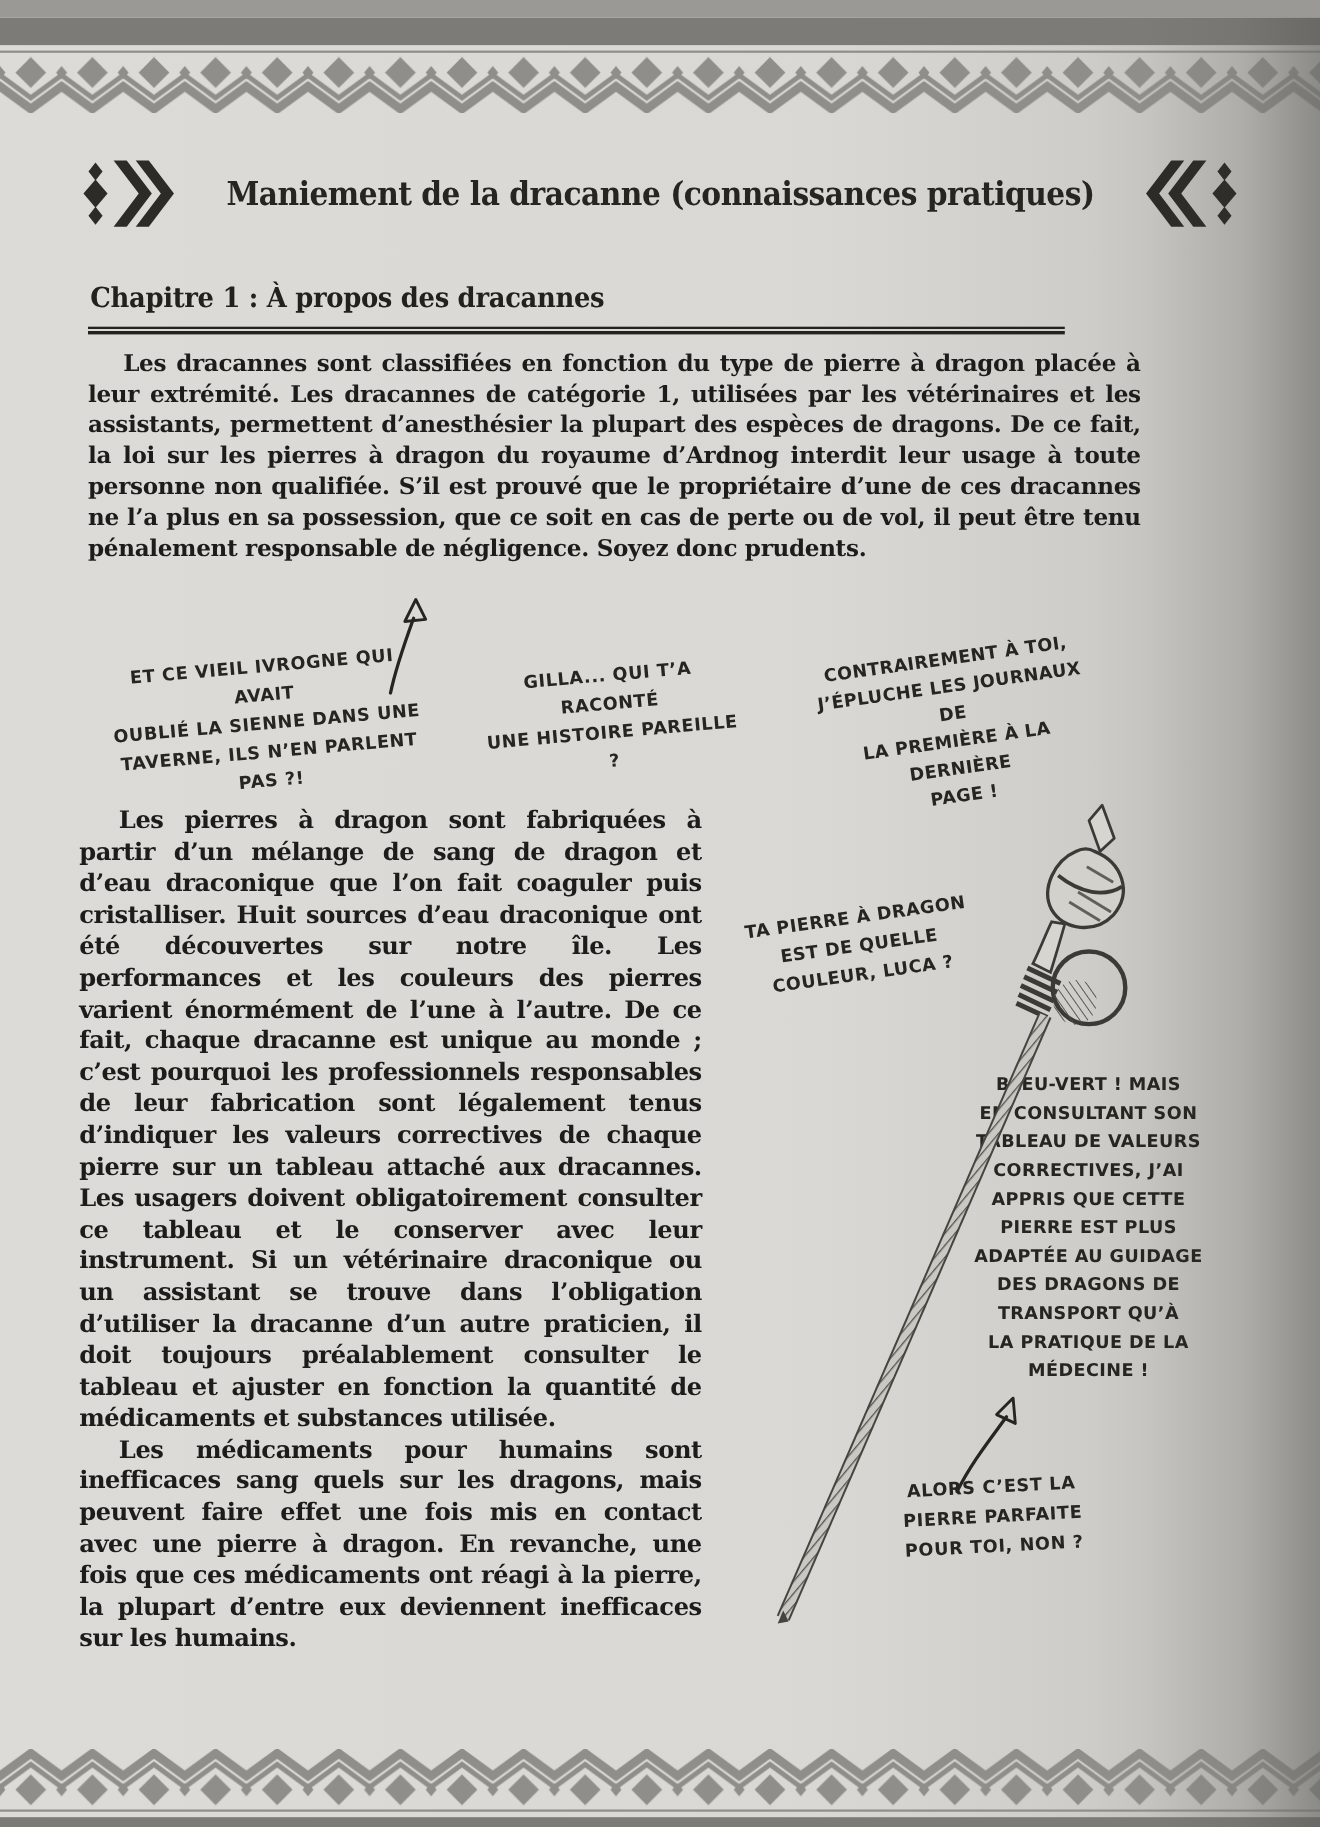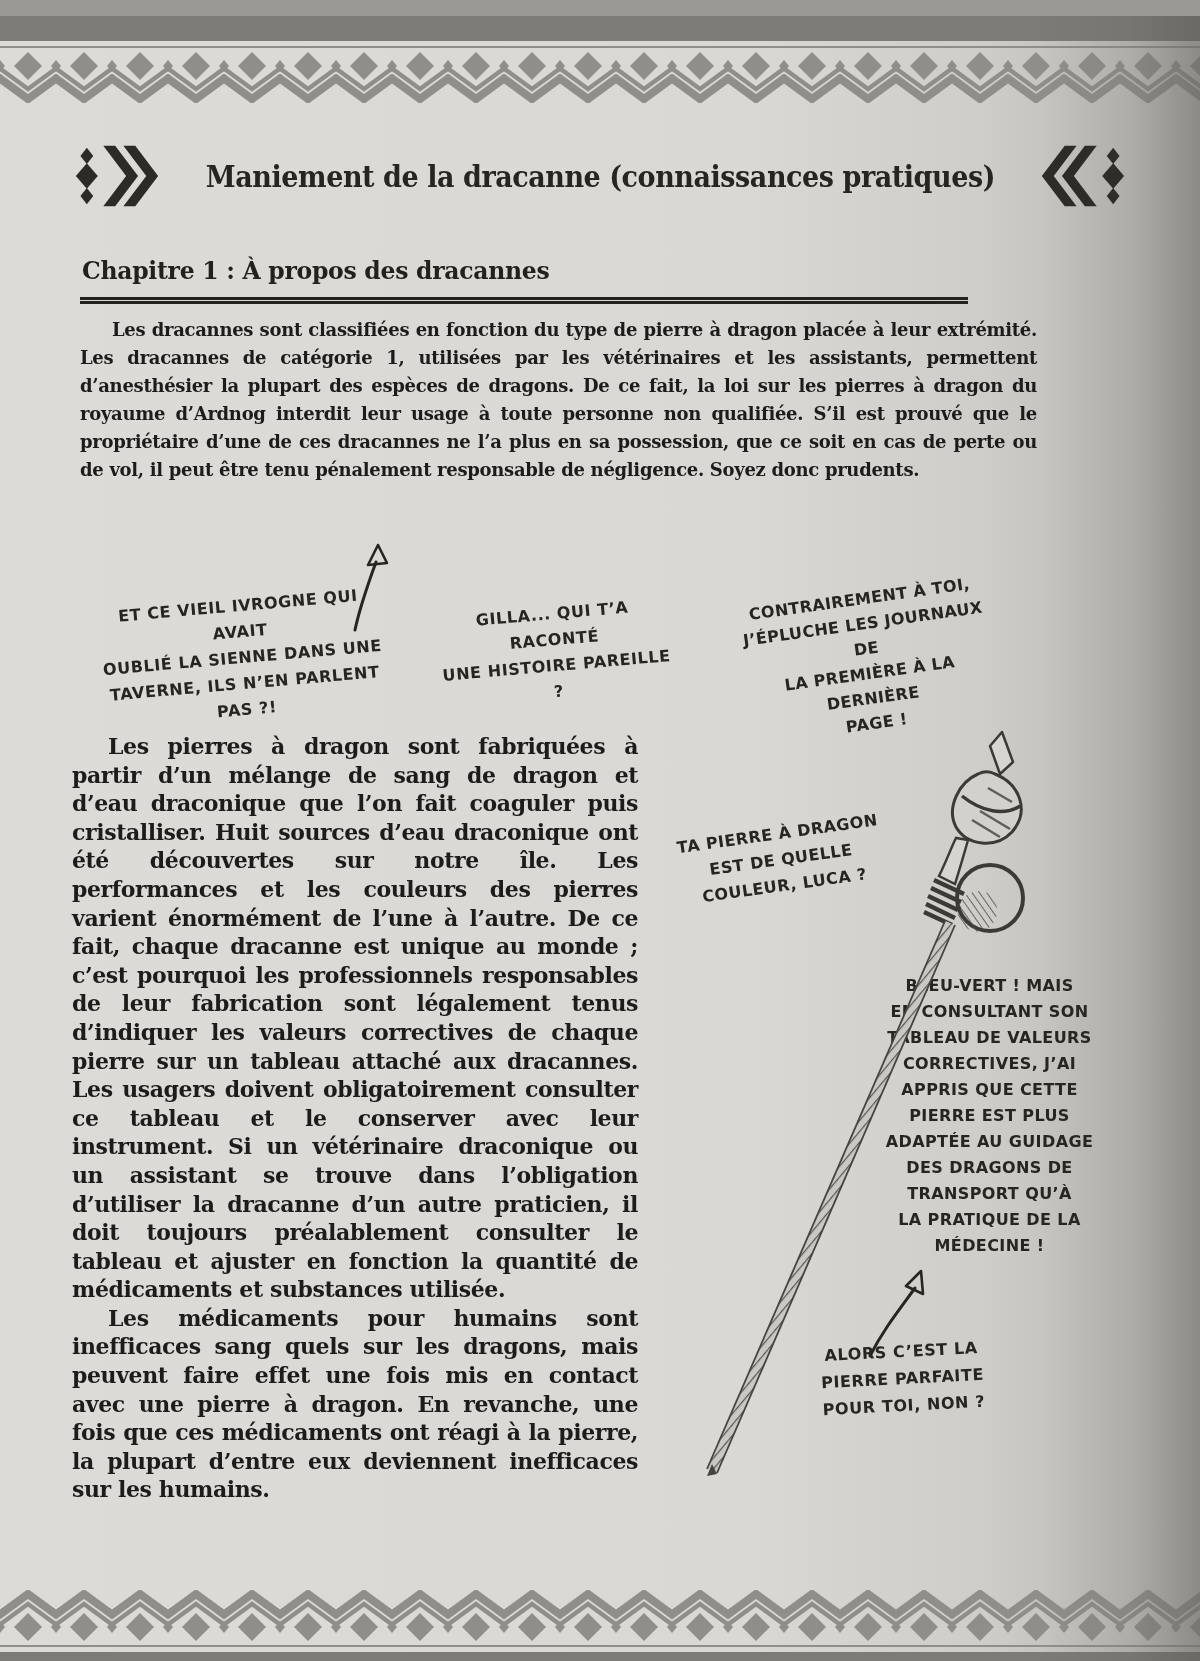--- a/index.html
+++ b/index.html
@@ -29,21 +29,21 @@
   
   .title-row{position:absolute;top:128px;left:0;width:100%;display:flex;justify-content:center;align-items:center;gap:2px;}
   .title-text{font-weight:bold;font-size:30px;letter-spacing:-0.5px;transform:scaleX(0.90);transform-origin:center;white-space:nowrap;color:#262520;}
   .ornament{width:86px;height:64px;flex:0 0 auto;}
   
   .chapter{position:absolute;left:82px;top:240px;font-weight:bold;font-size:25px;letter-spacing:-0.3px;transform:scaleX(0.94);transform-origin:left;color:#22211e;}
   .chapter-rule{position:absolute;left:80px;top:281px;width:888px;height:7px;
     background:linear-gradient(#23221f 0 2.5px,rgba(0,0,0,0) 2.5px 3.5px,#23221f 3.5px 7px);}
   
   .para{position:absolute;text-align:justify;font-weight:bold;}
-  .p1{left:80px;top:300px;width:957px;font-size:18px;line-height:28px;letter-spacing:-0.3px;text-indent:32px;}
+  .p1{left:80px;top:300px;width:957px;font-size:21px;line-height:28px;letter-spacing:-0.3px;text-indent:32px;}
   .note{left:88px;top:470px;width:950px;font-size:14px;line-height:22px;letter-spacing:-0.3px;text-indent:22px;color:#2a2926;}
   .col2{left:72px;top:716px;width:566px;font-size:22px;line-height:28.6px;letter-spacing:-0.4px;}
   .col2 p{margin:0;text-indent:36px;}
   
   .hand{position:absolute;font-family:"DejaVu Sans","Liberation Sans",sans-serif;font-weight:bold;
     color:#262522;text-align:center;white-space:pre-line;}
   .hand-left{left:95px;top:577px;width:295px;font-size:16px;line-height:26px;letter-spacing:0.6px;transform:rotate(-5deg);}
   .hand-mid{left:438px;top:585px;width:235px;font-size:16px;line-height:26px;letter-spacing:0.6px;transform:rotate(-5deg);}
   .hand-right{left:733px;top:570px;width:270px;font-size:16px;line-height:25px;letter-spacing:0.4px;transform:rotate(-8deg);}
   .hand-question{left:676px;top:805px;width:210px;font-size:16px;line-height:26px;letter-spacing:0.5px;transform:rotate(-8deg);}

